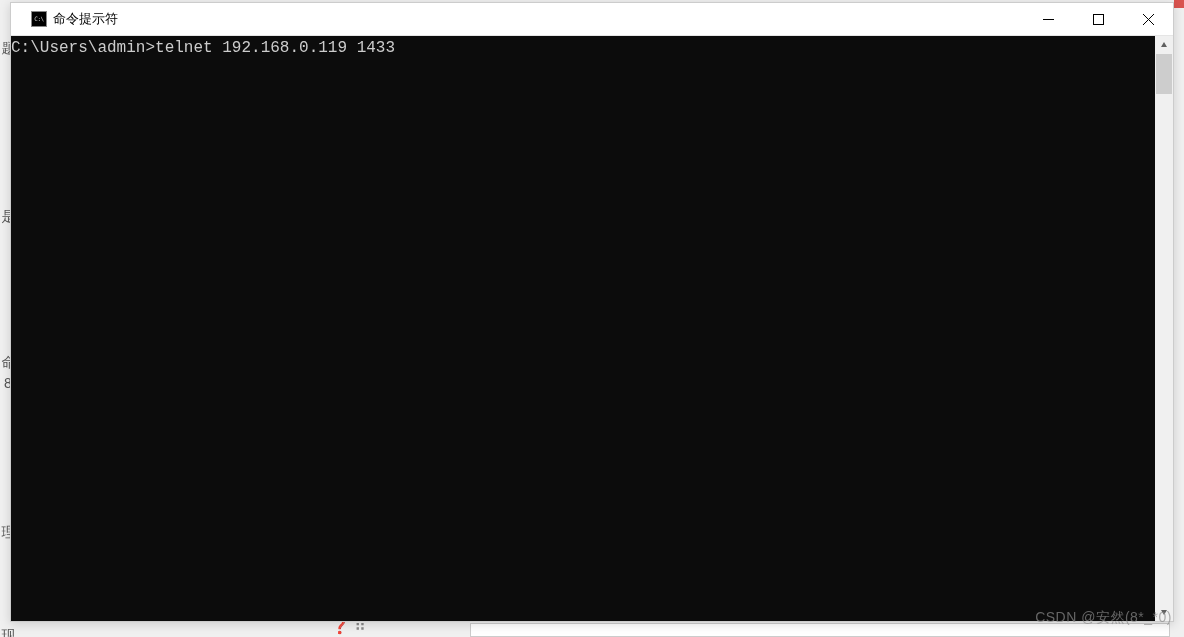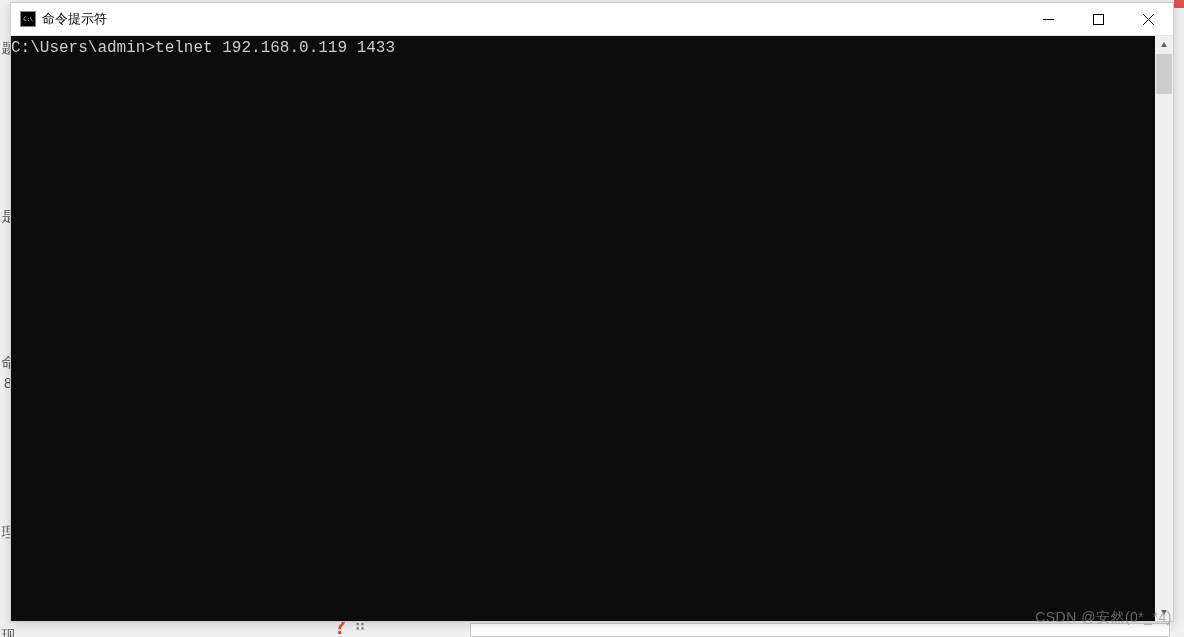--- a/index.html
+++ b/index.html
@@ -54,21 +54,21 @@
       box-shadow: 0 2px 10px rgba(0,0,0,0.15);
       display: flex;
       flex-direction: column;
       z-index: 10;
     }
     .titlebar {
       height: 33px;
       background: #ffffff;
       display: flex;
       align-items: center;
-      padding-left: 9px;
+      padding-left: 20px;
       border-bottom: 1px solid #e5e5e5;
       user-select: none;
     }
     .app-icon {
       width: 16px;
       height: 16px;
       margin-right: 6px;
       background: #000;
       border: 1px solid #888;
       position: relative;
@@ -252,13 +252,13 @@
       <div class="scroll-thumb"></div>
       <div class="scroll-arrow scroll-down">
         <svg viewBox="0 0 8 8">
             <polygon points="1,2 7,2 4,7"></polygon>
           </svg>
       </div>
     </div>
   </div>
 </div>
 
-<div class="watermark">CSDN @安然(0*_*4)</div>
+<div class="watermark">CSDN @安然(8*_*0)</div>
 
 </body></html>

